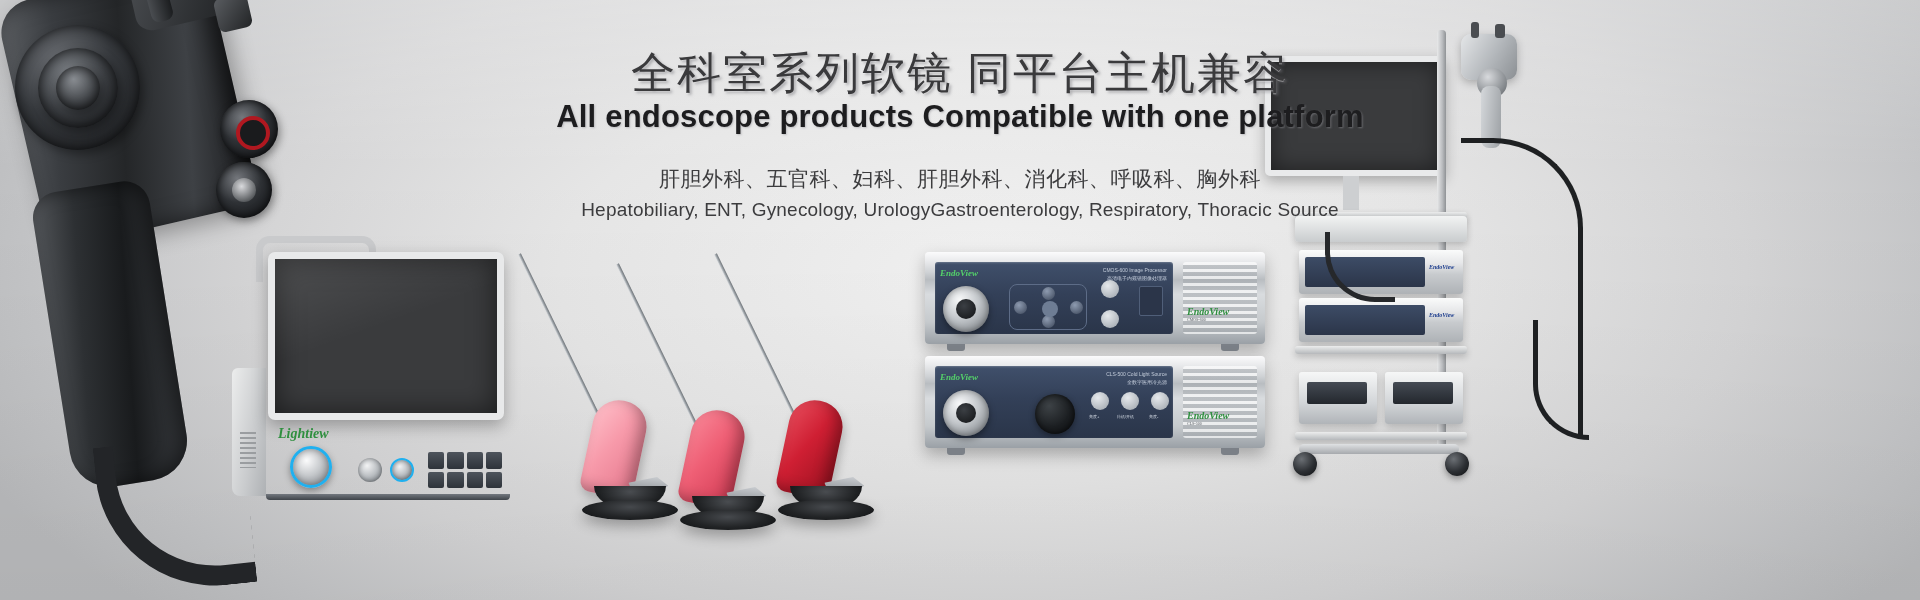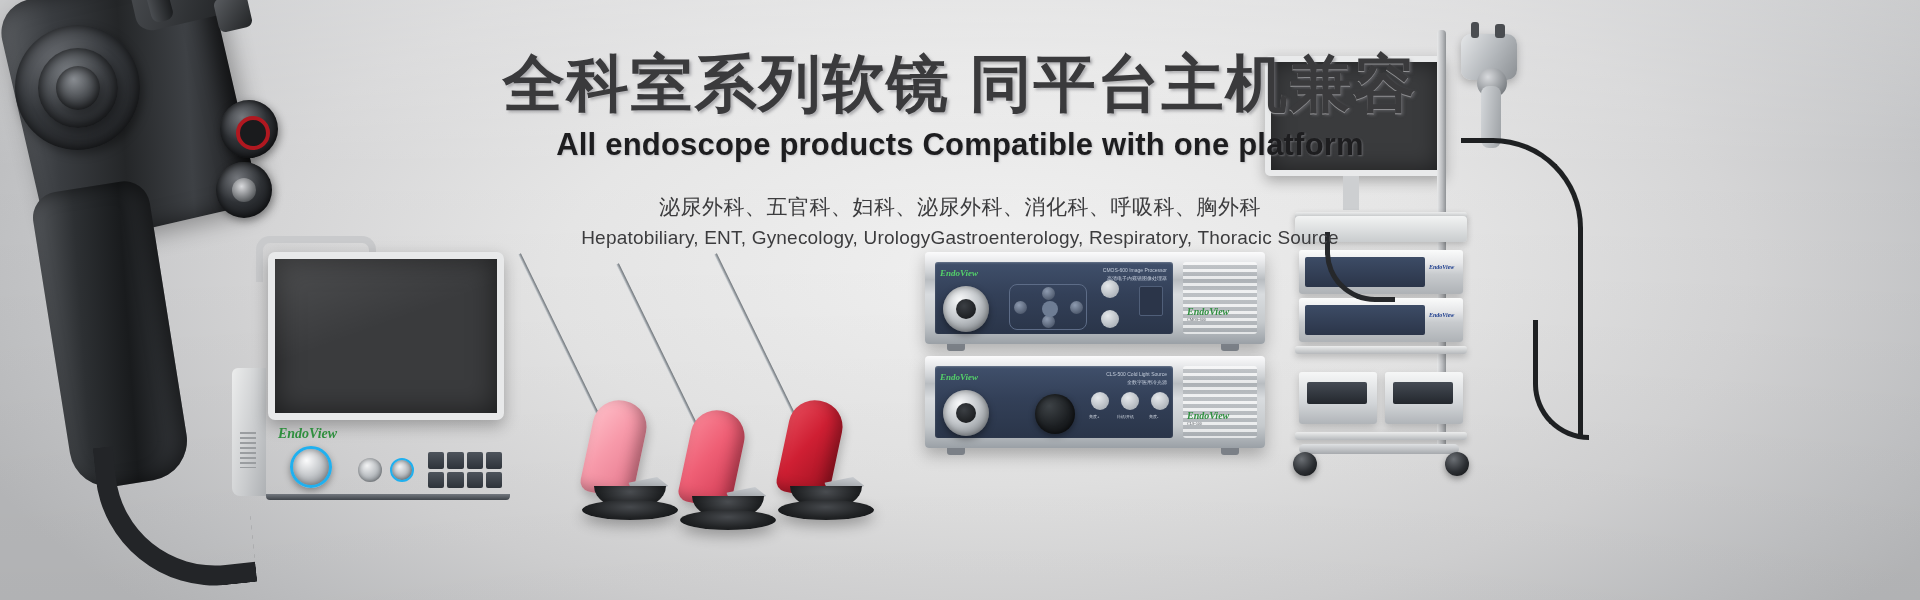--- a/index.html
+++ b/index.html
@@ -20,28 +20,27 @@
     background: linear-gradient(180deg, rgba(255,255,255,.25) 0%, rgba(255,255,255,0) 28%, rgba(0,0,0,.045) 100%);
     pointer-events:none;
   }
 
   
   .textblock{
     position:absolute; left:0; top:48px; width:1920px;
     text-align:center; z-index:40;
   }
   .headline{
-    font-size:62px; font-weight:bold; letter-spacing:2px;
+    font-size:44px; font-weight:normal; letter-spacing:2px;
     color:#3a3a3c;
     text-shadow: 2px 2px 3px rgba(120,120,125,.55), 0 1px 0 rgba(255,255,255,.5);
     line-height:1.15;
     white-space:pre;
   }
   .subhead{
-    margin-top:8px;
     font-size:31px; font-weight:bold; letter-spacing:.2px;
     color:#1d1d1f;
     text-shadow: 1px 1px 2px rgba(150,150,155,.5);
   }
   .deptcn{
     margin-top:30px;
     font-size:21px; color:#3c3c3e; letter-spacing:.5px;
   }
   .depten{
     margin-top:6px;
@@ -335,21 +334,21 @@
   }
 </style>
 </head>
 <body>
 
 <div class="banner">
 
   <div class="textblock">
     <div class="headline">全科室系列软镜 同平台主机兼容</div>
     <div class="subhead">All endoscope products Compatible with one platform</div>
-    <div class="deptcn">泌尿外科、五官科、妇科、泌尿外科、消化科、呼吸科、胸外科</div>
+    <div class="deptcn">肝胆外科、五官科、妇科、肝胆外科、消化科、呼吸科、胸外科</div>
     <div class="depten">Hepatobiliary, ENT, Gynecology, UrologyGastroenterology, Respiratory, Thoracic Source</div>
   </div>
 
   <div class="dev scope-wrap">
     <div class="scope-body"></div>
     <div class="scope-top"></div>
     <div class="scope-lever"></div>
     <div class="scope-lever2"></div>
     <div class="scope-knob knob-a"></div>
     <div class="scope-knob knob-b"></div>
@@ -357,21 +356,21 @@
     <div class="port-ring port-1"></div>
     <div class="port-ring port-2"></div>
     <div class="scope-grip"></div>
     <div class="scope-cord"></div>
   </div>
 
   <div class="dev ows">
     <div class="ows-handle"></div>
     <div class="ows-side"></div>
     <div class="ows-screen"></div>
-    <div class="ows-brand"><span>EndoV</span><span>iew</span></div>
+    <div class="ows-brand"><span>Light</span><span>iew</span></div>
     <div class="vent"></div>
     <div class="ows-dial"></div>
     <div class="ows-port op1"></div>
     <div class="ows-port op2"></div>
     <div class="ows-keys">
       <i></i>
         <i></i>
         <i></i>
         <i></i>
         <i></i>

